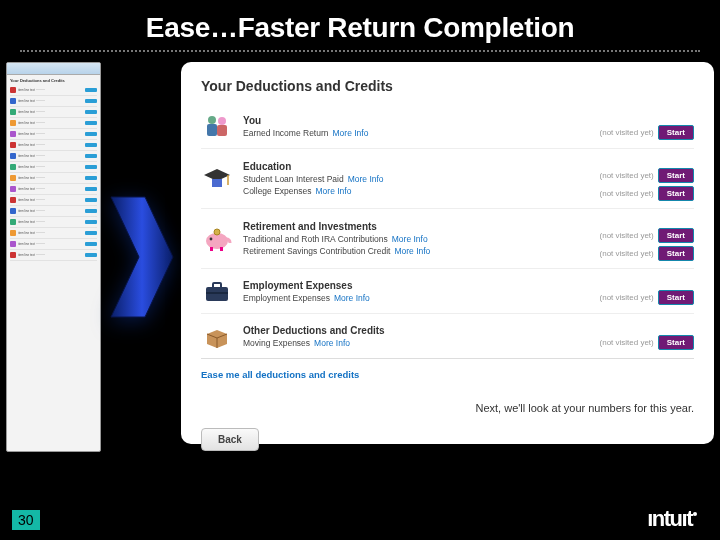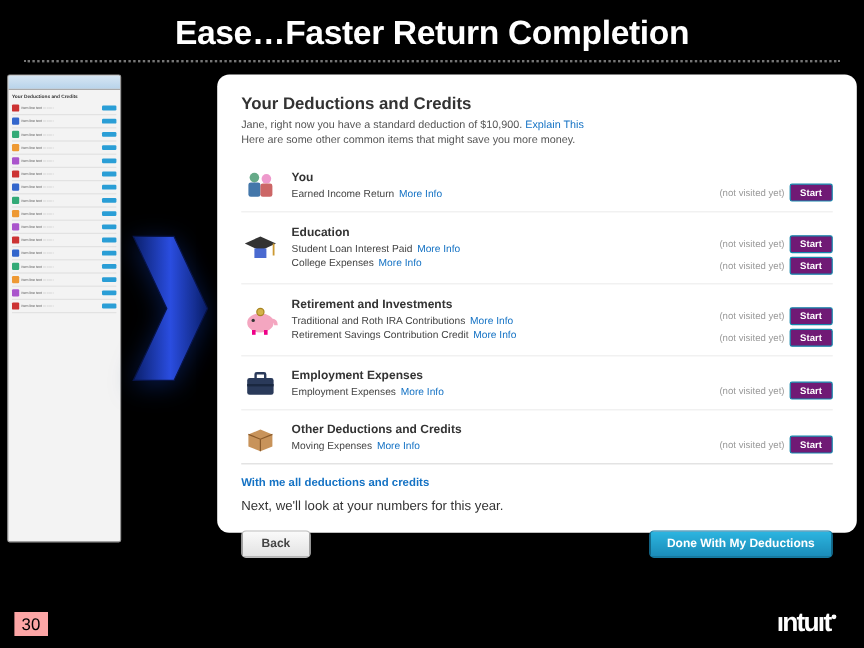--- a/index.html
+++ b/index.html
@@ -115,21 +115,21 @@
     color: #fff;
     font-size: 8px;
     font-weight: 700;
     padding: 2px 8px;
     border-radius: 2px;
     border: 1px solid #1487ac;
     cursor: pointer;
   }
 
   .showall { font-size: 9.5px; color: #1472c4; font-weight: 700; margin-top: 10px; cursor: pointer; }
-  .next-line { font-size: 11px; color: #333; margin-top: 8px; }
+  .next-line { font-size: 11px; color: #333; margin-top: 22px; text-align: right; }
 
   .btnrow {
     margin-top: 14px;
     display: flex;
     justify-content: space-between;
   }
   .btn-back {
     background: linear-gradient(#fafafa,#e2e2e2);
     border: 1px solid #bbb;
     color: #444;
@@ -148,21 +148,21 @@
     padding: 5px 14px;
     border-radius: 4px;
     cursor: pointer;
   }
 
   
   .pagenum {
     position: absolute;
     bottom: 10px;
     left: 12px;
-    background: #fca5a5;
+    background: #14b8a6;
     color: #000;
     font-size: 14px;
     font-weight: 400;
     padding: 2px 6px;
   }
   .logo {
     position: absolute;
     bottom: 8px;
     right: 22px;
     color: #fff;
@@ -277,25 +277,20 @@
           <stop offset="0.5" stop-color="#2a4de0"></stop>
           <stop offset="1" stop-color="#0a1f6a"></stop>
         </linearGradient>
       </defs>
       <path d="M 6 10 L 40 10 L 68 70 L 40 130 L 6 130 L 34 70 Z" fill="url(#g1)" stroke="#081448" stroke-width="1"></path>
     </svg>
   </div>
 
   <div class="card">
     <h2>Your Deductions and Credits</h2>
-    <div class="intro">
-      <span>Jane, right now you have a standard deduction of $10,900.</span>
-      <a href="#">Explain This</a><br>
-      <span>Here are some other common items that might save you more money.</span>
-    </div>
 
     <div class="cats" id="cats">
         <div class="cat">
           <div class="cicon">
             <svg width="30" height="28" viewBox="0 0 30 28">
               <circle cx="10" cy="8" r="4" fill="#6a8"></circle>
               <rect x="5" y="12" width="10" height="12" rx="2" fill="#47a"></rect>
               <circle cx="20" cy="9" r="4" fill="#e9c"></circle>
               <rect x="15" y="13" width="10" height="11" rx="2" fill="#c66"></rect>
             </svg>
@@ -416,26 +411,25 @@
           </div>
           <div class="cright">
             <div class="visitrow">
               <span>(not visited yet)</span>
               <button class="startbtn">Start</button>
             </div>
           </div>
         </div>
       </div>
 
-    <div class="showall">With me all deductions and credits</div>
+    <div class="showall">Ease me all deductions and credits</div>
     <div class="next-line">Next, we'll look at your numbers for this year.</div>
 
     <div class="btnrow">
       <button class="btn-back">Back</button>
-      <button class="btn-done">Done With My Deductions</button>
     </div>
   </div>
 
 </div>
 
 <div class="pagenum">30</div>
 <div class="logo">
   ıntuıt<span class="dot1"></span>
 </div>
 

